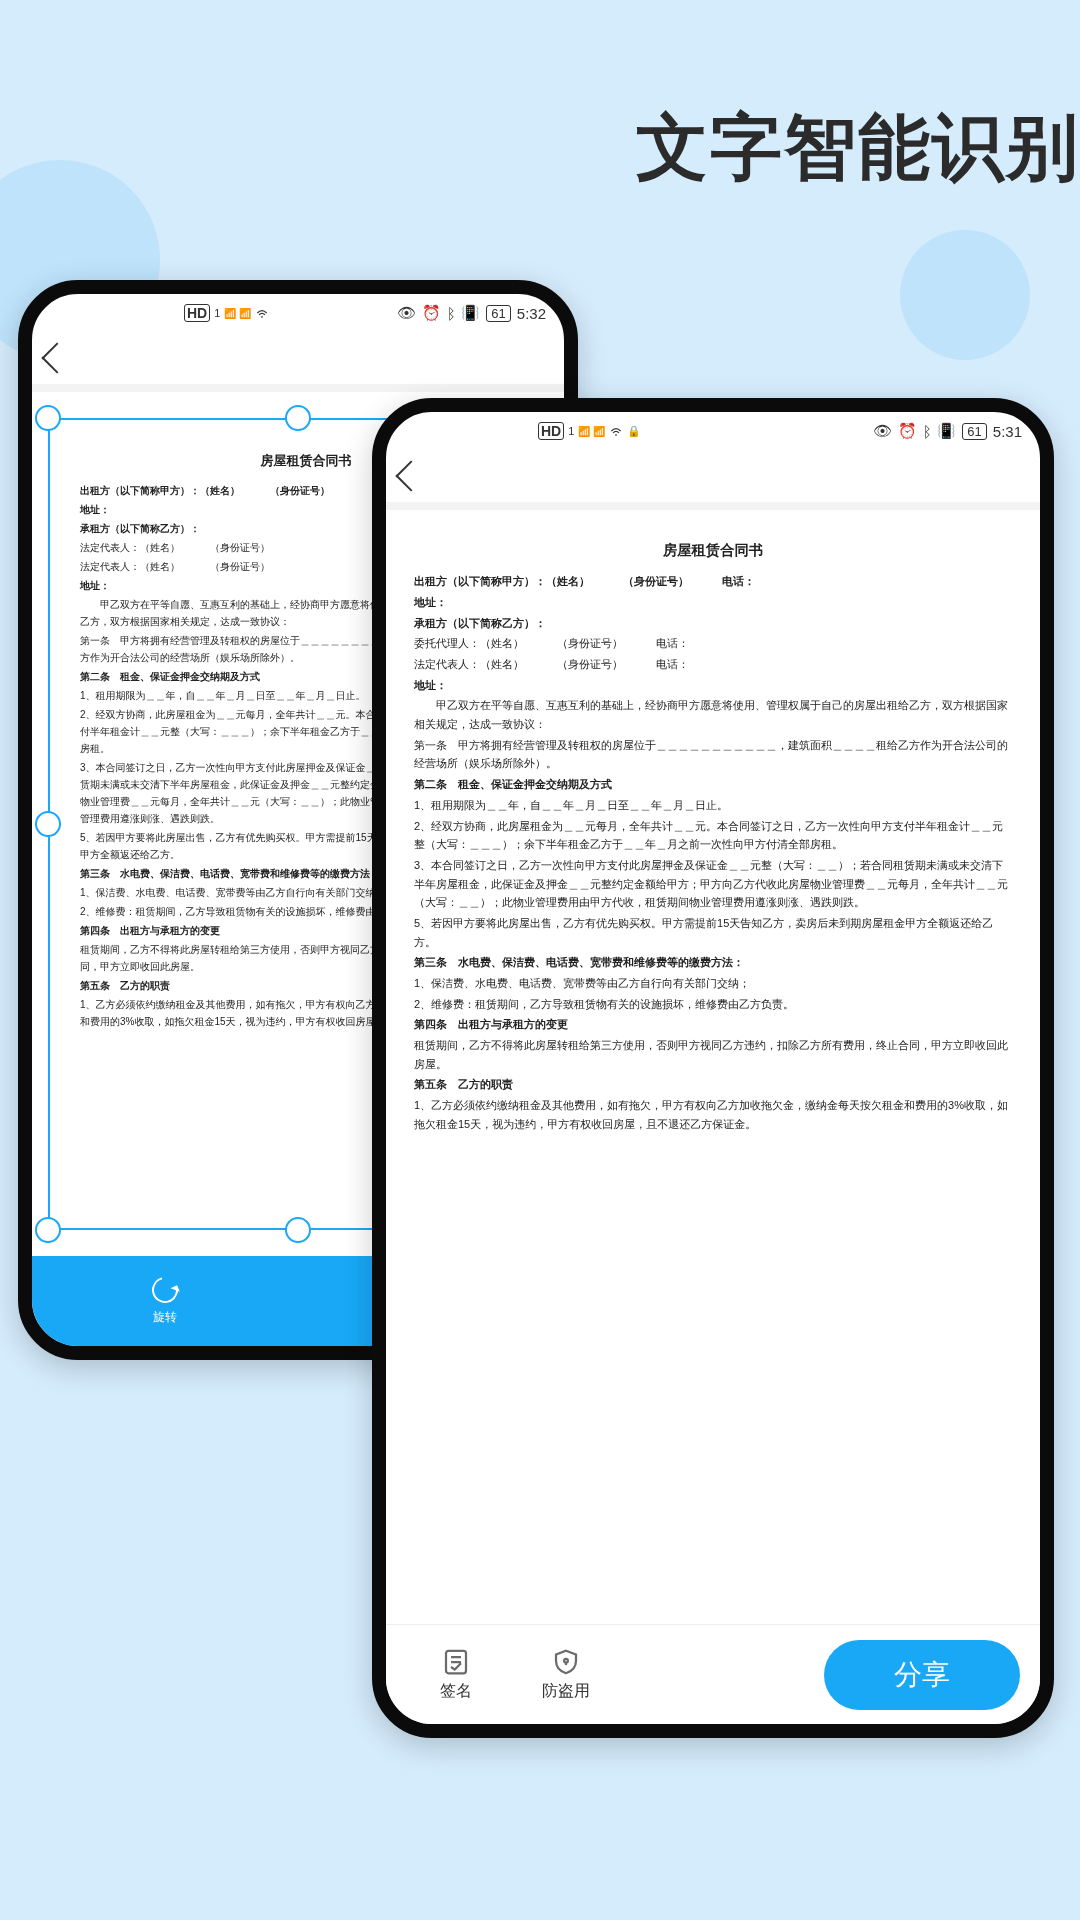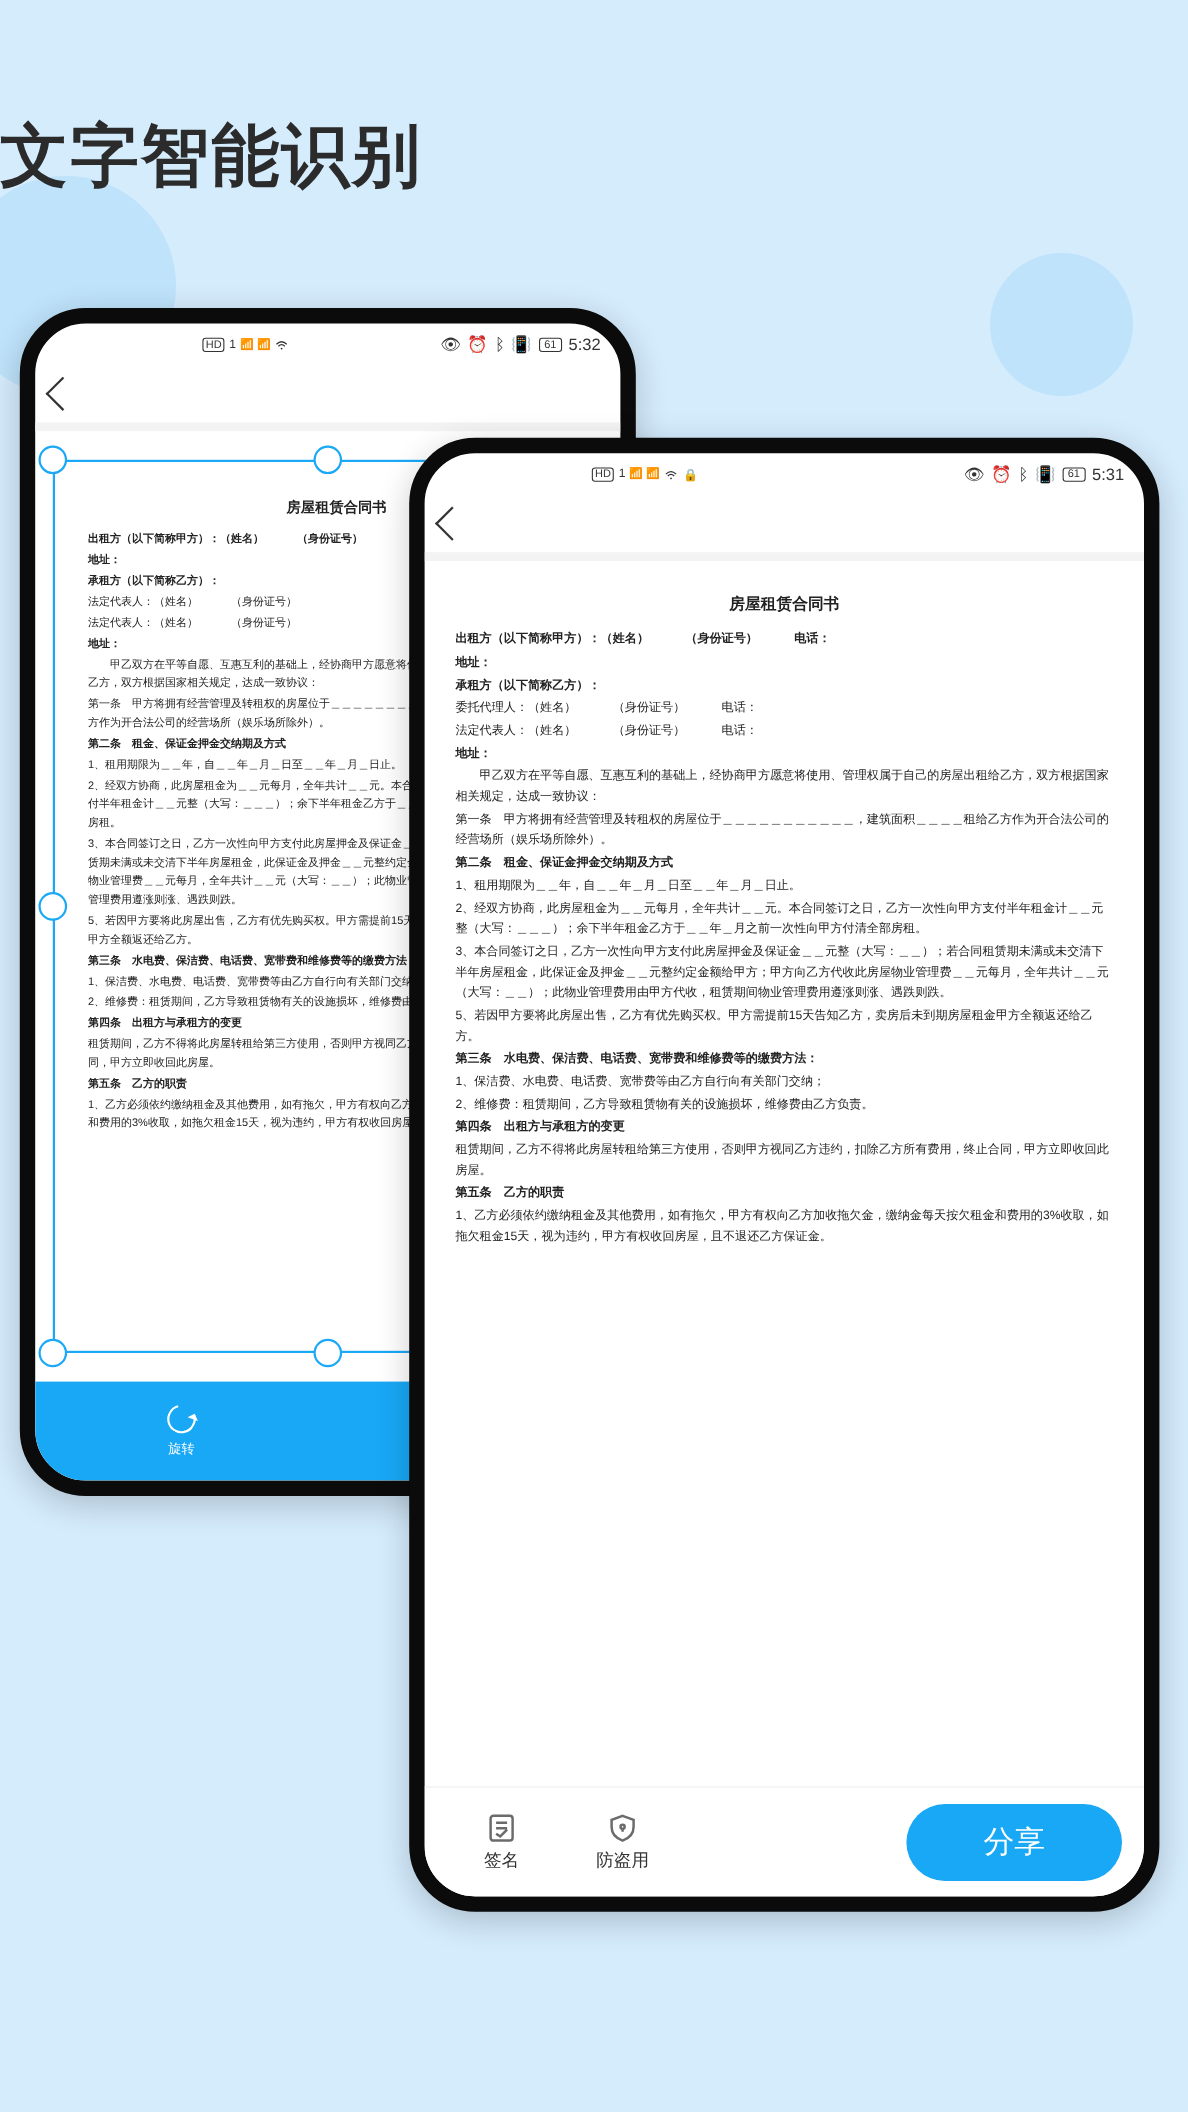--- a/index.html
+++ b/index.html
@@ -11,22 +11,22 @@
   position: relative;
   overflow: hidden;
 }
 .bg-circle-1 { position: absolute; width: 200px; height: 200px; border-radius: 50%; background: rgba(168, 218, 250, 0.5); top: 160px; left: -40px; }
 .bg-circle-2 { position: absolute; width: 130px; height: 130px; border-radius: 50%; background: rgba(168, 218, 250, 0.5); top: 230px; left: 900px; }
 .page-title {
   position: absolute;
   top: 100px;
   left: 0;
   width: 100%;
-  text-align: left;
-  font-size: 62px;
+  text-align: right;
+  font-size: 72px;
   font-weight: 700;
   color: #2b2b2b;
   letter-spacing: 2px;
 }
 
 .phone {
   position: absolute;
   background: #fff;
   border: 14px solid #0b0b0b;
   border-radius: 60px;
@@ -42,24 +42,24 @@
   height: 38px;
   display: flex;
   align-items: center;
   justify-content: flex-end;
   padding: 0 18px 0 12px;
   font-size: 15px;
   color: #333;
   gap: 6px;
 }
 .status-left { display:flex; align-items:center; gap:4px; margin-right:auto; margin-left:140px;}
-.hd-badge { font-size: 10px; font-weight:400; border:1px solid #333; border-radius:3px; padding:0 2px; }
+.hd-badge { font-size: 14px; font-weight:700; border:1px solid #333; border-radius:3px; padding:0 2px; }
 .sig { font-size:10px; letter-spacing:-1px;}
 .wifi-ic { width:14px; height:14px; }
-.batt { border:1px solid #333; border-radius:3px; padding:0 4px; font-size:10px; position:relative; }
+.batt { border:1px solid #333; border-radius:3px; padding:0 4px; font-size:13px; position:relative; }
 
 .nav-bar {
   height: 52px;
   display: flex;
   align-items: center;
   padding: 0 14px;
 }
 .back-chev {
   width: 22px; height: 22px;
   border-left: 2.5px solid #333;

